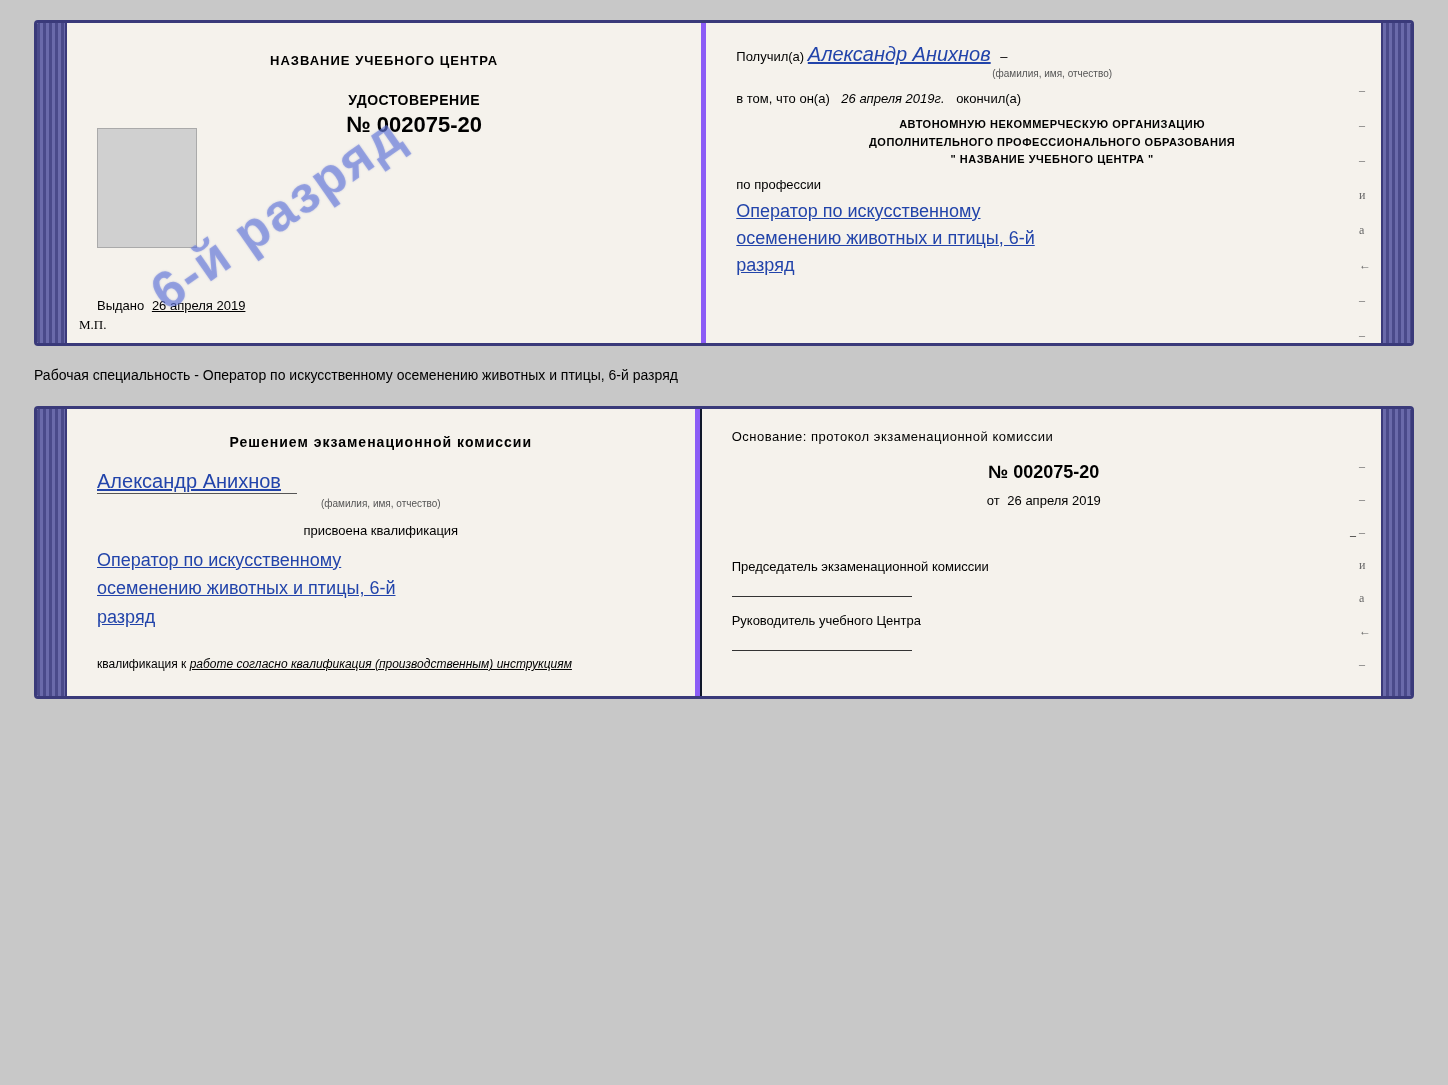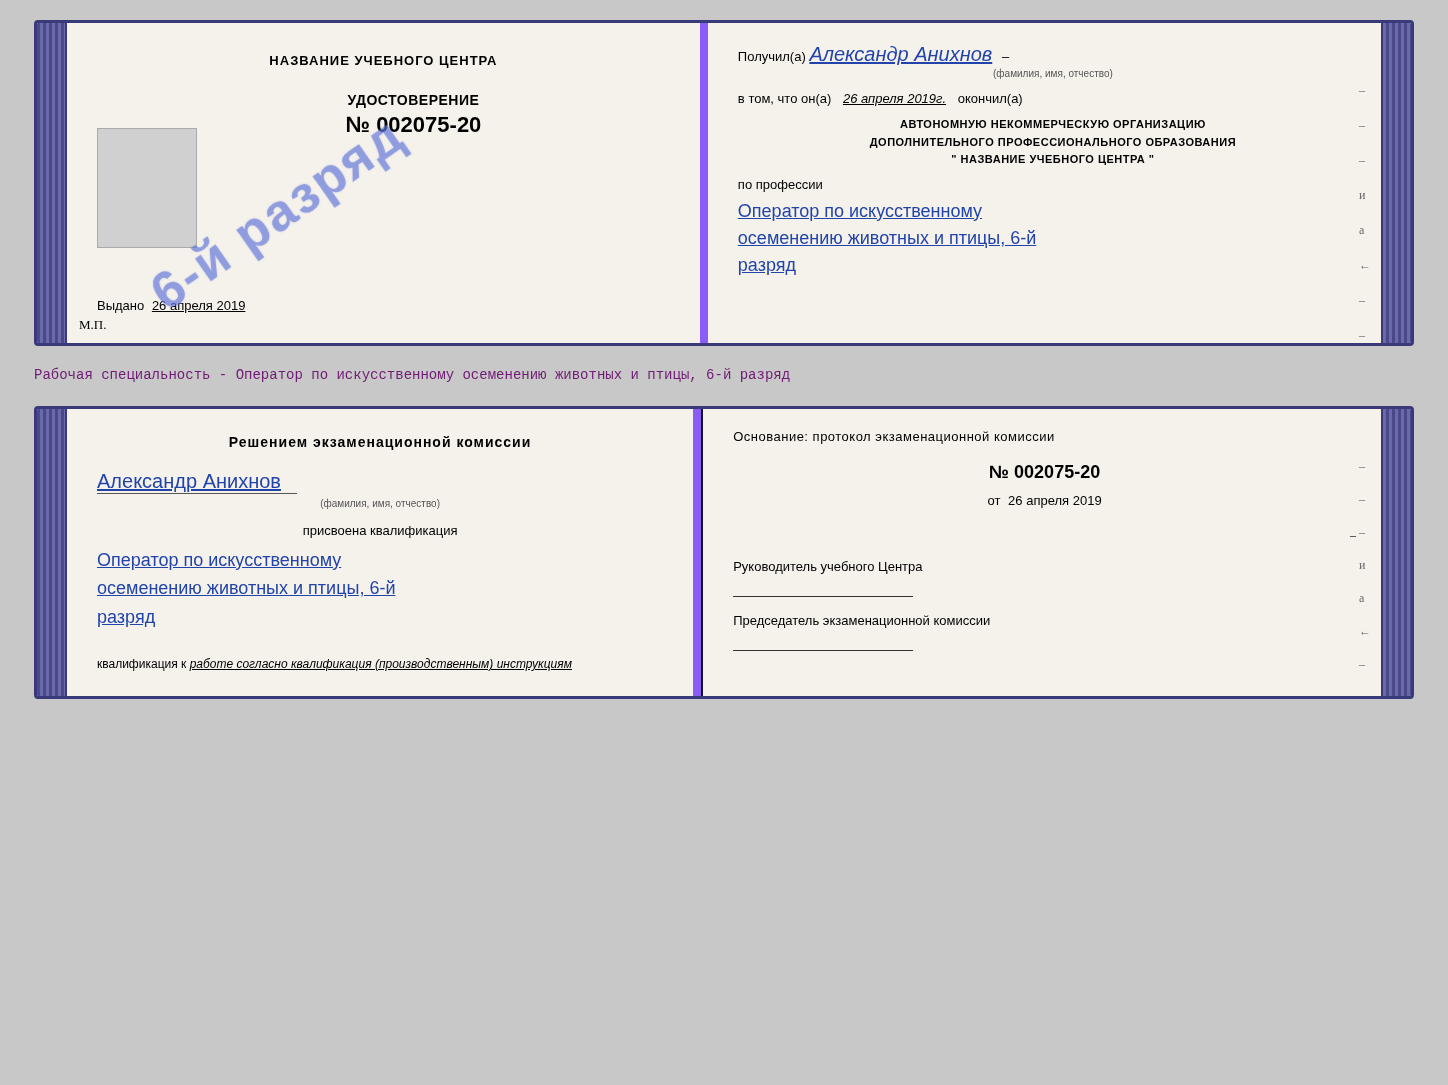--- a/index.html
+++ b/index.html
@@ -48,21 +48,21 @@
     .doc-body {
       display: flex;
       flex: 1;
       border-left: 2px solid #3a3a7a;
       border-right: 2px solid #3a3a7a;
     }
 
     .doc-left {
       flex: 1;
       padding: 30px 30px 20px 30px;
-      border-right: 8px solid #8b5cf6;
+      border-right: 5px solid #8b5cf6;
       position: relative;
     }
 
     .doc-right {
       flex: 1.1;
       padding: 20px 13px 20px 30px;
       position: relative;
     }
 
     
@@ -181,21 +181,20 @@
     }
 
     .vtom-line {
       font-size: 13px;
       font-family: Arial, sans-serif;
       margin: 12px 0 6px 0;
     }
 
     .date-inline {
       font-style: italic;
-      text-decoration: underline;
     }
 
     .org-block {
       font-size: 11px;
       font-family: Arial, sans-serif;
       text-align: center;
       margin: 10px 0 8px 0;
       font-weight: bold;
       letter-spacing: 0.5px;
       line-height: 1.6;
@@ -225,22 +224,22 @@
     }
 
     .right-dash {
       font-size: 12px;
       color: #666;
     }
 
     
     .between-label {
       font-size: 14px;
-      font-family: Liberation Mono, monospace;
-      color: #701a75;
+      font-family: Liberation Sans, sans-serif;
+      color: #000000;
       width: 1380px;
       padding: 2px 0;
       line-height: 1.4;
     }
 
     
     .bottom-card .doc-left {
       padding: 25px 30px 25px 30px;
     }
 
@@ -457,26 +456,26 @@
       <div class="protocol-number">№  002075-20</div>
 
       <div class="ot-date">
         <span>от</span>
         <span style="margin-left:4px;">26 апреля 2019</span>
       </div>
 
       <div style="text-align:right; font-size:12px; margin-bottom:6px;">–</div>
 
       <div class="signature-block">
+        <div class="sig-label">Председатель экзаменационной комиссии</div>
+        <div class="sig-line"></div>
+      </div>
+
+      <div class="signature-block">
         <div class="sig-label">Руководитель учебного Центра</div>
-        <div class="sig-line"></div>
-      </div>
-
-      <div class="signature-block">
-        <div class="sig-label">Председатель экзаменационной комиссии</div>
         <div class="sig-line"></div>
       </div>
 
       <div class="right-vert-lines">
         <span class="right-dash">–</span>
         <span class="right-dash">–</span>
         <span class="right-dash">–</span>
         <span class="right-dash">и</span>
         <span class="right-dash">а</span>
         <span class="right-dash">←</span>

